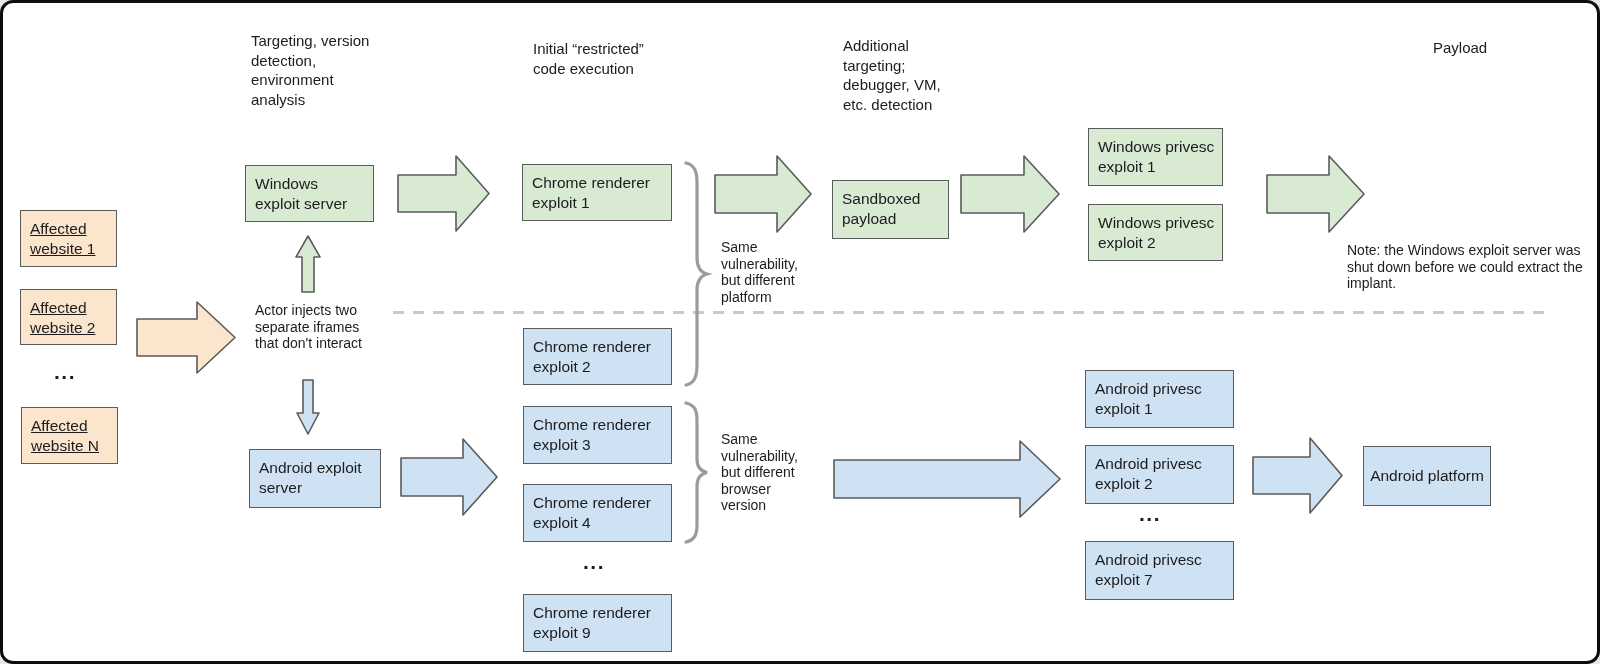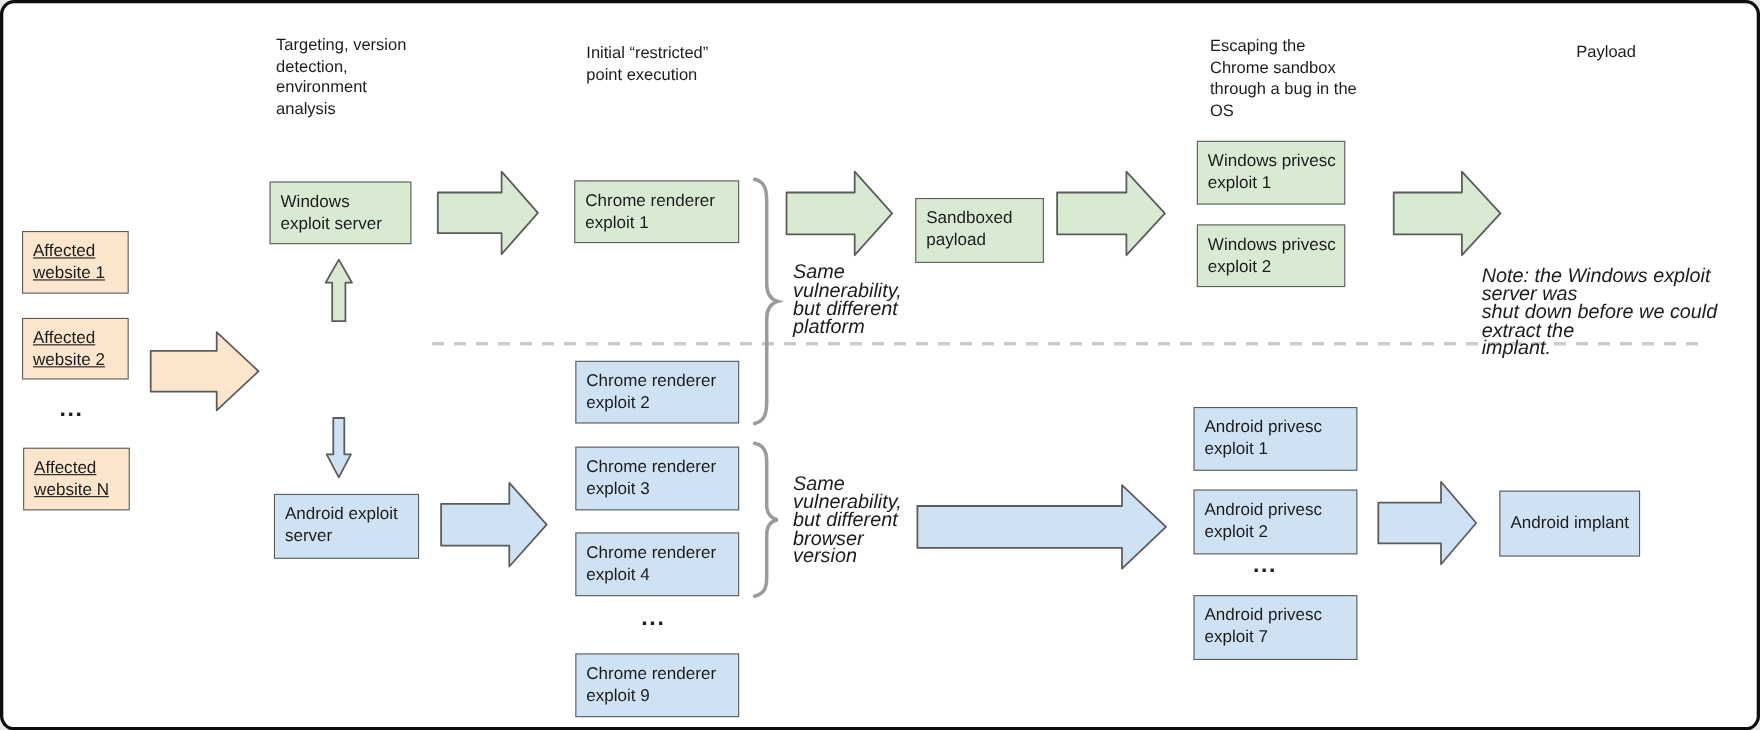--- a/index.html
+++ b/index.html
@@ -32,23 +32,22 @@
   .box.grey-dashed{
     background:var(--grey-fill,#f3f3f3);
     border:1.6px dashed var(--box-border,#5b5b5b);
   }
   .box.center{
     display:flex;align-items:center;justify-content:center;
     padding:0;text-align:center;
   }
   .note{
     position:absolute;
-    font-size:18px;line-height:16.5px;
+    font-size:14px;line-height:16.5px;
     white-space:pre-line;
-    font-style:italic;
   }
   .ell{
     position:absolute;
     font-size:21px;font-weight:900;letter-spacing:1.5px;
     line-height:16px;
   }
   .arrow{position:absolute;overflow:visible;}
   .arrow polygon{stroke-width:1.6px;stroke-linejoin:round;}
   .arrow.green polygon{fill:var(--green-fill,#d9ead3);stroke:var(--box-border,#5b5b5b);}
   .arrow.blue polygon{fill:var(--blue-fill,#cfe2f3);stroke:var(--box-border,#5b5b5b);}
@@ -64,42 +63,45 @@
 </head>
 <body>
 
 <div id="canvas">
 
   <div class="hdr" style="left:248px;top:28px;width:150px">Targeting, version
 detection,
 environment
 analysis</div>
   <div class="hdr" style="left:530px;top:36px;width:170px">Initial “restricted”
-point execution</div>
-  <div class="hdr" style="left:1097px;top:29px;width:160px">Escaping the
-Chrome sandbox
-through a bug in the
-OS</div>
+code execution</div>
+  <div class="hdr" style="left:840px;top:33px;width:150px">Additional
+targeting;
+debugger, VM,
+etc. detection</div>
   <div class="hdr" style="left:1430px;top:35px;width:100px">Payload</div>
 
   <div class="box orange" style="left:17px;top:207px;width:97px;height:57px">Affected
 website 1</div>
   <div class="box orange" style="left:17px;top:286px;width:97px;height:56px">Affected
 website 2</div>
   <div class="ell" style="left:51px;top:361px">...</div>
   <div class="box orange" style="left:18px;top:404px;width:97px;height:57px">Affected
 website N</div>
 
   <svg class="arrow orange" style="left:133px;top:298px" width="100" height="73">
     <polygon points="1,18 61,18 61,1 99,36.5 61,72 61,55 1,55"></polygon>
   </svg>
 
   <svg class="arrow green" style="left:292px;top:232px" width="26" height="58">
     <polygon points="13,1 25,22 19,22 19,57 7,57 7,22 1,22"></polygon>
   </svg>
+  <div class="note" style="left:252px;top:299px;width:125px">Actor injects two
+separate iframes
+that don't interact</div>
   <svg class="arrow blue" style="left:293px;top:376px" width="24" height="56">
     <polygon points="7,1 17,1 17,34 23,34 12,55 1,34 7,34"></polygon>
   </svg>
 
   <div class="box blue" style="left:246px;top:446px;width:132px;height:59px">Android exploit
 server</div>
   <div class="box green" style="left:242px;top:162px;width:129px;height:57px">Windows
 exploit server</div>
 
   <svg class="arrow green" style="left:394px;top:152px" width="93" height="77">
@@ -173,15 +175,15 @@
   <div class="box blue" style="left:1082px;top:442px;width:149px;height:59px">Android privesc
 exploit 2</div>
   <div class="ell" style="left:1136px;top:503px">...</div>
   <div class="box blue" style="left:1082px;top:538px;width:149px;height:59px">Android privesc
 exploit 7</div>
 
   <svg class="arrow blue" style="left:1249px;top:434px" width="91" height="77">
     <polygon points="1,20 58,20 58,1 90,38.5 58,76 58,57 1,57"></polygon>
   </svg>
 
-  <div class="box blue center" style="left:1360px;top:443px;width:128px;height:60px">Android implant</div>
+  <div class="box blue center" style="left:1360px;top:443px;width:128px;height:60px">Android platform</div>
 
 </div>
 
 </body></html>

